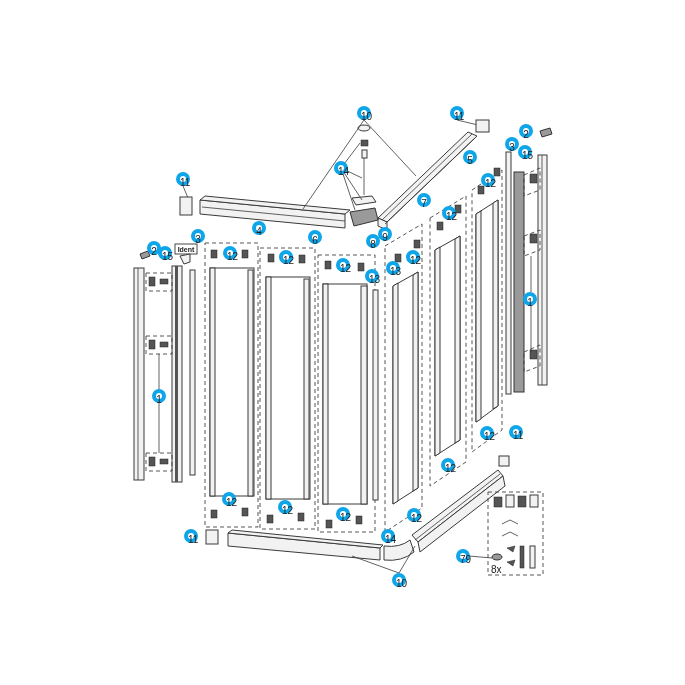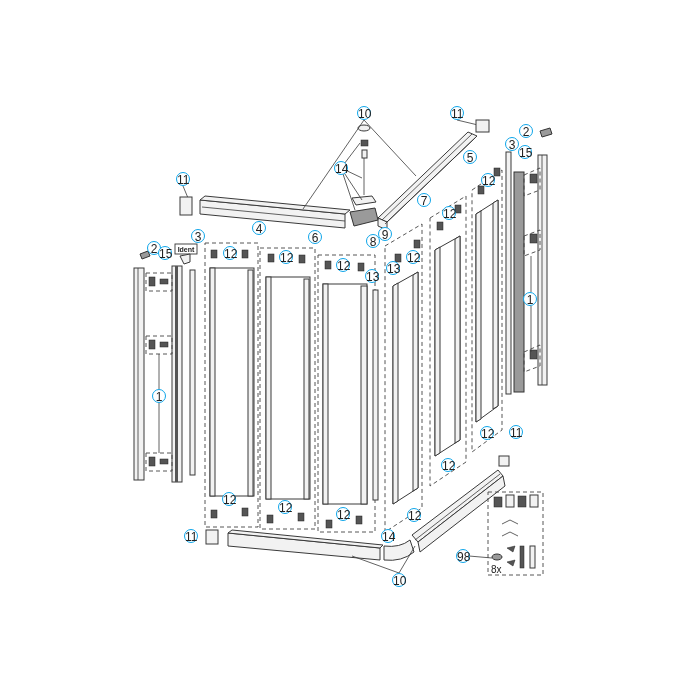--- a/index.html
+++ b/index.html
@@ -9,22 +9,22 @@
   .ln { stroke:#3a3a3a; stroke-width:0.8; fill:none; }
   .frame { stroke:#3a3a3a; stroke-width:1; fill:#f2f2f2; }
   .frame-dark { stroke:#333; stroke-width:1; fill:#9a9a9a; }
   .glass { stroke:#3a3a3a; stroke-width:1; fill:#ffffff; }
   .dash { stroke:#444; stroke-width:0.9; fill:none; stroke-dasharray:4 3; }
   .part { fill:#555; stroke:#222; stroke-width:0.5; }
   .ident-box { fill:#ffffff; stroke:#333; stroke-width:0.9; }
   .ident-text { font-family:"Liberation Sans", sans-serif; font-size:7px; font-weight:bold; fill:#222; text-anchor:middle; dominant-baseline:central; }
   .qty-text { font-family:"Liberation Sans", sans-serif; font-size:10px; fill:#222; }
   .labels { position:absolute; left:0; top:0; width:685px; height:685px; pointer-events:none; }
-  .lbl { position:absolute; width:14px; height:14px; margin-left:-7px; margin-top:-7px; border:1px solid #0ea5e9; border-radius:50%; background:#fff;
-         font-family:"Liberation Sans", sans-serif; font-size:12px; line-height:14px; text-align:center; color:#222; box-sizing:border-box; }
+  .lbl { position:absolute; width:14px; height:14px; margin-left:-7px; margin-top:-7px; border:4px solid #0ea5e9; border-radius:50%; background:#fff;
+         font-family:"Liberation Sans", sans-serif; font-size:10px; line-height:14px; text-align:center; color:#222; box-sizing:border-box; }
 </style>
 </head>
 <body>
 
 <div id="stage">
 <svg width="685" height="685" viewBox="0 0 685 685">
 
   <g>
     <polygon class="frame" points="200,200 345,214 345,228 200,214"></polygon>
     <polygon class="frame" points="200,200 205,196 350,210 345,214"></polygon>
@@ -221,15 +221,15 @@
       <div class="lbl" style="left: 516px; top: 432px;">11</div>
       <div class="lbl" style="left: 487px; top: 433px;">12</div>
       <div class="lbl" style="left: 448px; top: 465px;">12</div>
       <div class="lbl" style="left: 229px; top: 499px;">12</div>
       <div class="lbl" style="left: 285px; top: 507px;">12</div>
       <div class="lbl" style="left: 343px; top: 514px;">12</div>
       <div class="lbl" style="left: 414px; top: 515px;">12</div>
       <div class="lbl" style="left: 388px; top: 536px;">14</div>
       <div class="lbl" style="left: 191px; top: 536px;">11</div>
       <div class="lbl" style="left: 399px; top: 580px;">10</div>
-      <div class="lbl" style="left: 463px; top: 556px;">98</div>
+      <div class="lbl" style="left: 463px; top: 556px;">79</div>
     </div>
 </div>
 
 </body></html>

